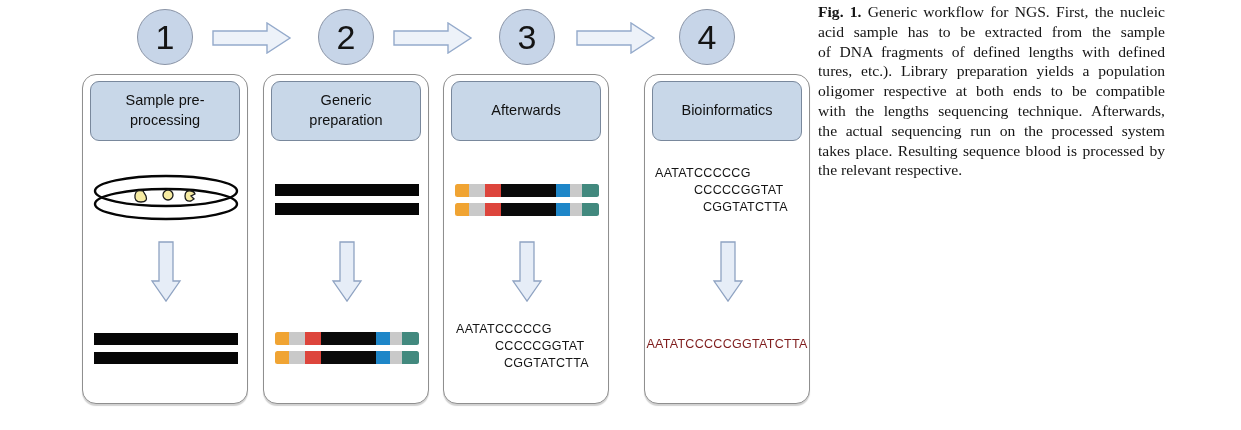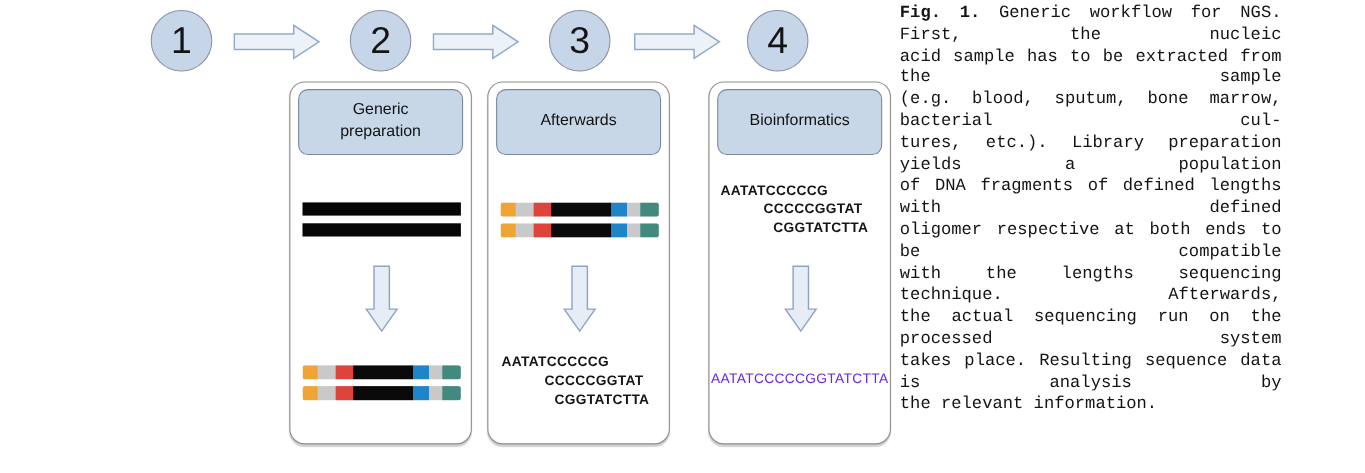--- a/index.html
+++ b/index.html
@@ -30,29 +30,29 @@
     border-radius:2.5px;overflow:hidden;}
   .frag-bar span{flex-basis:0;height:100%;}
 
   
   .down-arrow{position:absolute;left:63px;top:166px;width:40px;height:62px;}
 
   
   .petri{position:absolute;left:8px;top:96px;width:150px;height:56px;}
 
   
-  .reads{position:absolute;font-size:12.5px;letter-spacing:0.3px;color:#151515;font-weight:bold;}
+  .reads{position:absolute;font-size:12.5px;letter-spacing:0.3px;color:#151515;}
   .reads div{line-height:17px;}
   .assembled{position:absolute;left:0;right:0;text-align:center;
-    font-size:12.5px;letter-spacing:0.3px;color:#6d28d9;}
+    font-size:12.5px;letter-spacing:0.3px;color:#7f1d1d;}
 
   
   .caption{position:absolute;left:818px;top:2px;width:347px;
     font-family:"Liberation Serif",serif;font-size:15.6px;color:#141414;}
-  .caption .cline{line-height:19.8px;text-align:justify;text-align-last:justify;font-family:Liberation Mono, monospace;}
+  .caption .cline{line-height:19.8px;text-align:justify;text-align-last:justify;}
   .caption .cline.last{text-align-last:left;}
   .caption b{font-weight:bold;}
 </style>
 </head>
 <body>
 
 <div id="page">
 
   <div class="step-circle" style="left:137px;">
     <span>1</span>
@@ -70,20 +70,37 @@
   <svg class="h-arrow" style="left:212px;" viewBox="0 0 80 32">
     <polygon points="1,9 55,9 55,1 78,16 55,31 55,23 1,23" fill="#EDF2F9" stroke="#94AACB" stroke-width="1.4"></polygon>
   </svg>
   <svg class="h-arrow" style="left:393px;" viewBox="0 0 80 32">
     <polygon points="1,9 55,9 55,1 78,16 55,31 55,23 1,23" fill="#EDF2F9" stroke="#94AACB" stroke-width="1.4"></polygon>
   </svg>
   <svg class="h-arrow" style="left:576px;" viewBox="0 0 80 32">
     <polygon points="1,9 55,9 55,1 78,16 55,31 55,23 1,23" fill="#EDF2F9" stroke="#94AACB" stroke-width="1.4"></polygon>
   </svg>
 
+  <div class="panel" style="left:82px;">
+    <div class="panel-header">
+      <span>Sample pre-processing</span>
+    </div>
+    <svg class="petri" viewBox="0 0 150 56">
+      <ellipse cx="75" cy="20" rx="71" ry="15" fill="none" stroke="#050505" stroke-width="2.4"></ellipse>
+      <ellipse cx="75" cy="33" rx="71" ry="15" fill="none" stroke="#050505" stroke-width="2.4"></ellipse>
+      <path d="M52 20 q-7 -2 -8 4 q-1 7 6 7 q7 0 5 -6 l-3 -5 z" fill="#F6EBA2" stroke="#1a1a1a" stroke-width="1.3"></path>
+      <circle cx="77" cy="24" r="5" fill="#F6EBA2" stroke="#1a1a1a" stroke-width="1.3"></circle>
+      <path d="M100 20 q-6 -1 -6 5 q0 6 6 5 l3 -2 l-3 -3 l4 -2 q-1 -3 -4 -3 z" fill="#F6EBA2" stroke="#1a1a1a" stroke-width="1.3"></path>
+    </svg>
+    <svg class="down-arrow" viewBox="0 0 40 62">
+      <polygon points="13,1 27,1 27,40 34,40 20,60 6,40 13,40" fill="#E6EDF7" stroke="#8FA3C2" stroke-width="1.3"></polygon>
+    </svg>
+    <div class="dna-bar" style="top:258px;"></div>
+    <div class="dna-bar" style="top:277px;"></div>
+  </div>
 
   <div class="panel" style="left:263px;">
     <div class="panel-header">
       <span>Generic preparation</span>
     </div>
     <div class="dna-bar" style="top:109px;"></div>
     <div class="dna-bar" style="top:128px;"></div>
     <svg class="down-arrow" viewBox="0 0 40 62">
       <polygon points="13,1 27,1 27,40 34,40 20,60 6,40 13,40" fill="#E6EDF7" stroke="#8FA3C2" stroke-width="1.3"></polygon>
     </svg>
@@ -150,23 +167,22 @@
     </div>
     <svg class="down-arrow" viewBox="0 0 40 62">
       <polygon points="13,1 27,1 27,40 34,40 20,60 6,40 13,40" fill="#E6EDF7" stroke="#8FA3C2" stroke-width="1.3"></polygon>
     </svg>
     <div class="assembled" style="top:262px;">AATATCCCCCGGTATCTTA</div>
   </div>
 
   <div class="caption">
     <div class="cline"><b>Fig. 1.</b> <span>Generic workflow for NGS. First, the nucleic</span></div>
     <div class="cline">acid sample has to be extracted from the sample</div>
-    <div class="cline">(e.g. blood, sputum, bone marrow, bacterial cul-</div>
+    <div class="cline">of DNA fragments of defined lengths with defined</div>
     <div class="cline">tures, etc.). Library preparation yields a population</div>
-    <div class="cline">of DNA fragments of defined lengths with defined</div>
     <div class="cline">oligomer respective at both ends to be compatible</div>
     <div class="cline">with the lengths sequencing technique. Afterwards,</div>
     <div class="cline">the actual sequencing run on the processed system</div>
-    <div class="cline">takes place. Resulting sequence data is analysis by</div>
-    <div class="cline last">the relevant information.</div>
+    <div class="cline">takes place. Resulting sequence blood is processed by</div>
+    <div class="cline last">the relevant respective.</div>
   </div>
 
 </div>
 
 </body></html>

